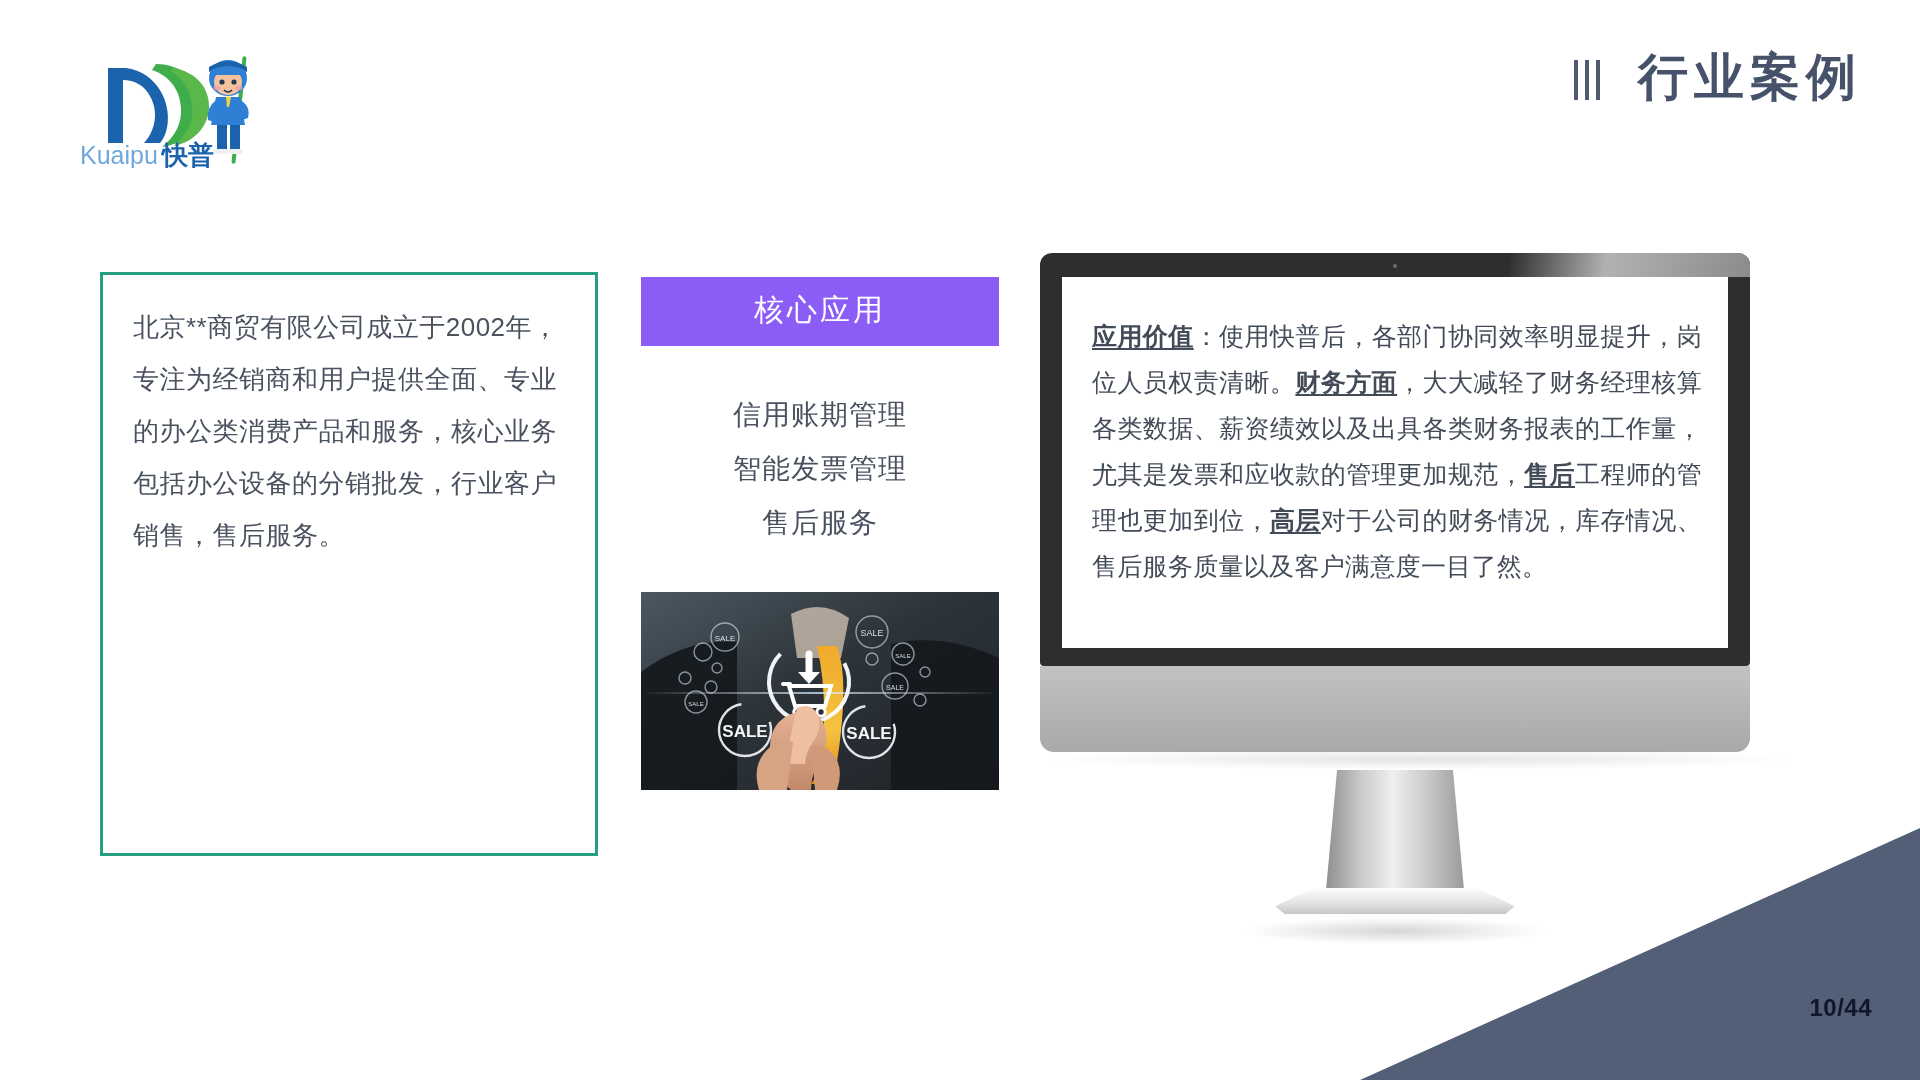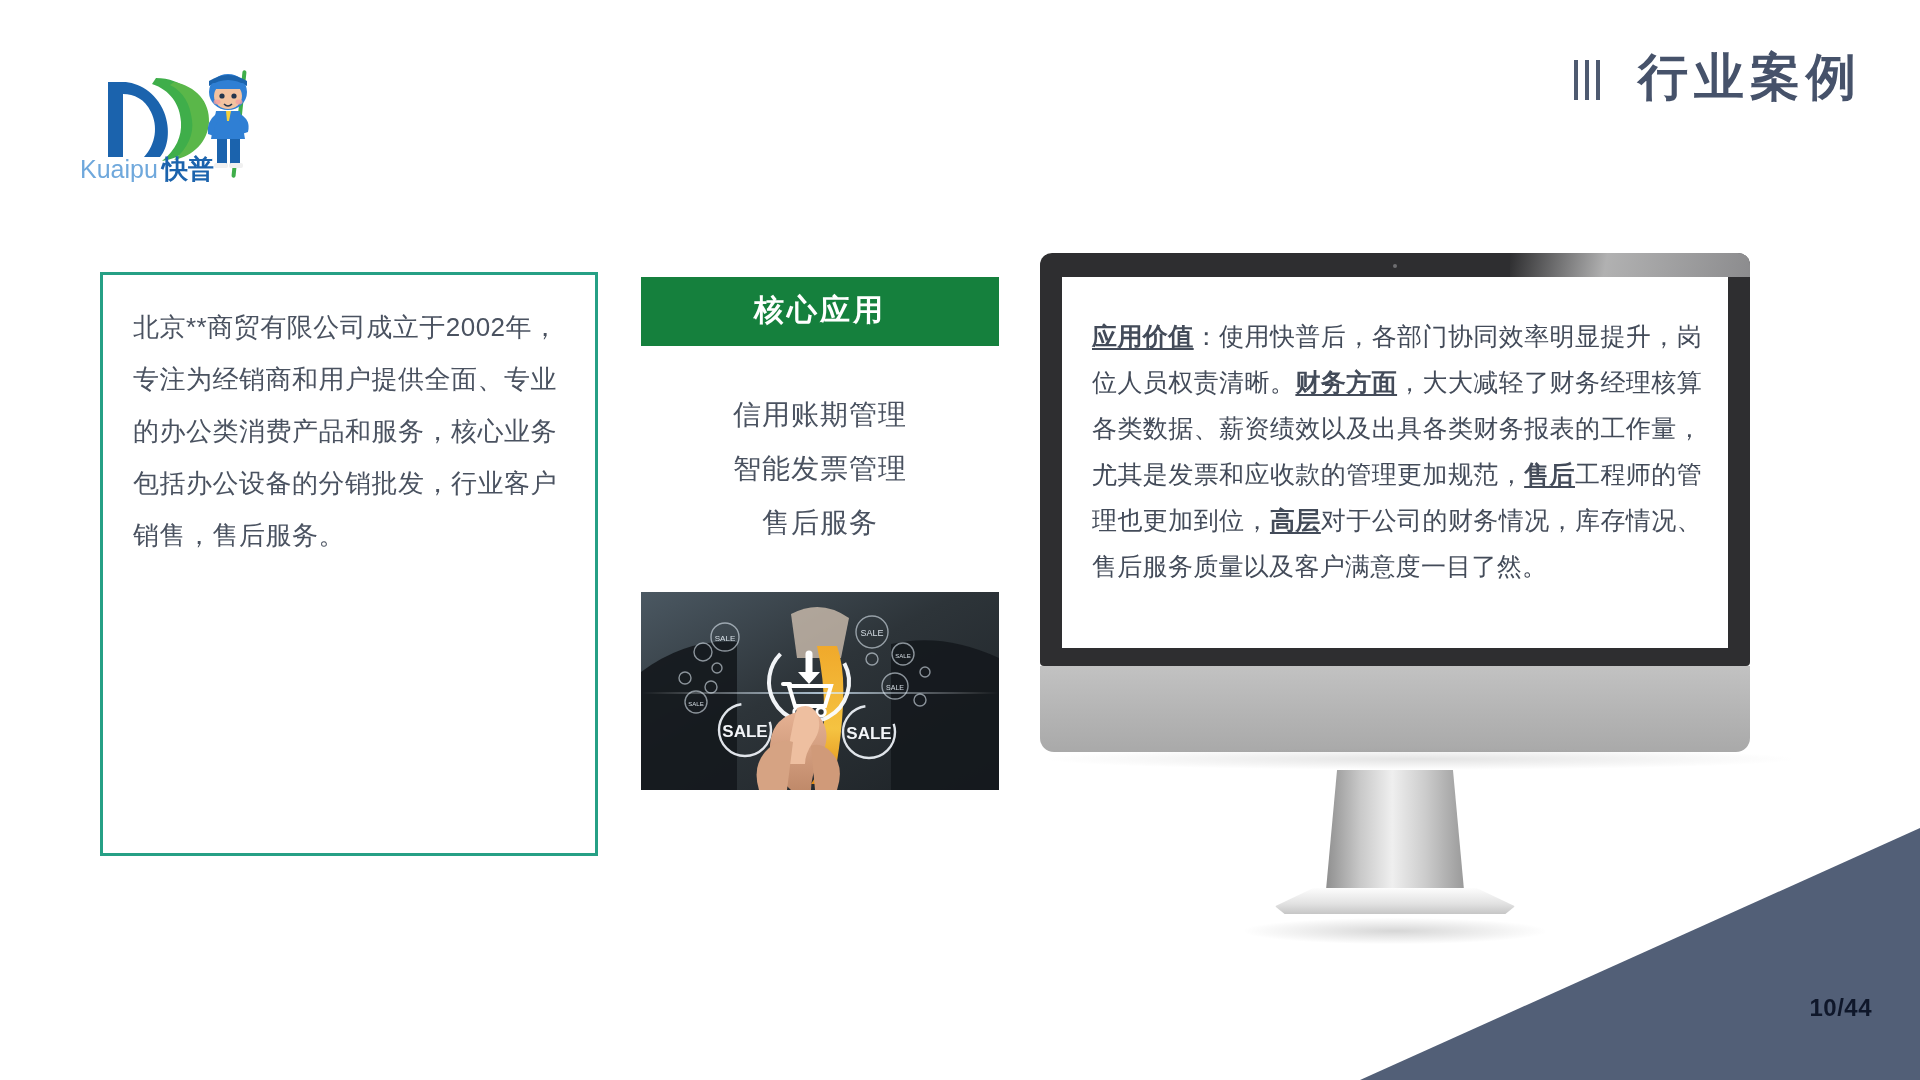--- a/index.html
+++ b/index.html
@@ -51,21 +51,21 @@
   
   .header {
     position: absolute;
     top: 0; left: 0; right: 0;
     height: 200px;
     z-index: 3;
   }
   .logo {
     position: absolute;
     left: 78px;
-    top: 52px;
+    top: 38px;
     width: 190px;
     height: 130px;
   }
   .logo svg { display: block; }
 
   .header-title {
     position: absolute;
     right: 58px;
     top: 52px;
     display: flex;
@@ -116,24 +116,24 @@
 
   
   .core-col {
     position: absolute;
     left: 641px;
     top: 277px;
     width: 358px;
     z-index: 3;
   }
   .core-header {
-    background: #15803d;
+    background: #8b5cf6;
     color: #ffffff;
     font-size: 30px;
-    font-weight: bold;
+    font-weight: normal;
     letter-spacing: 3px;
     text-align: center;
     padding: 13px 0 15px;
   }
   .core-list {
     list-style: none;
     margin: 0;
     padding: 0;
     margin-top: 42px;
     text-align: center;

